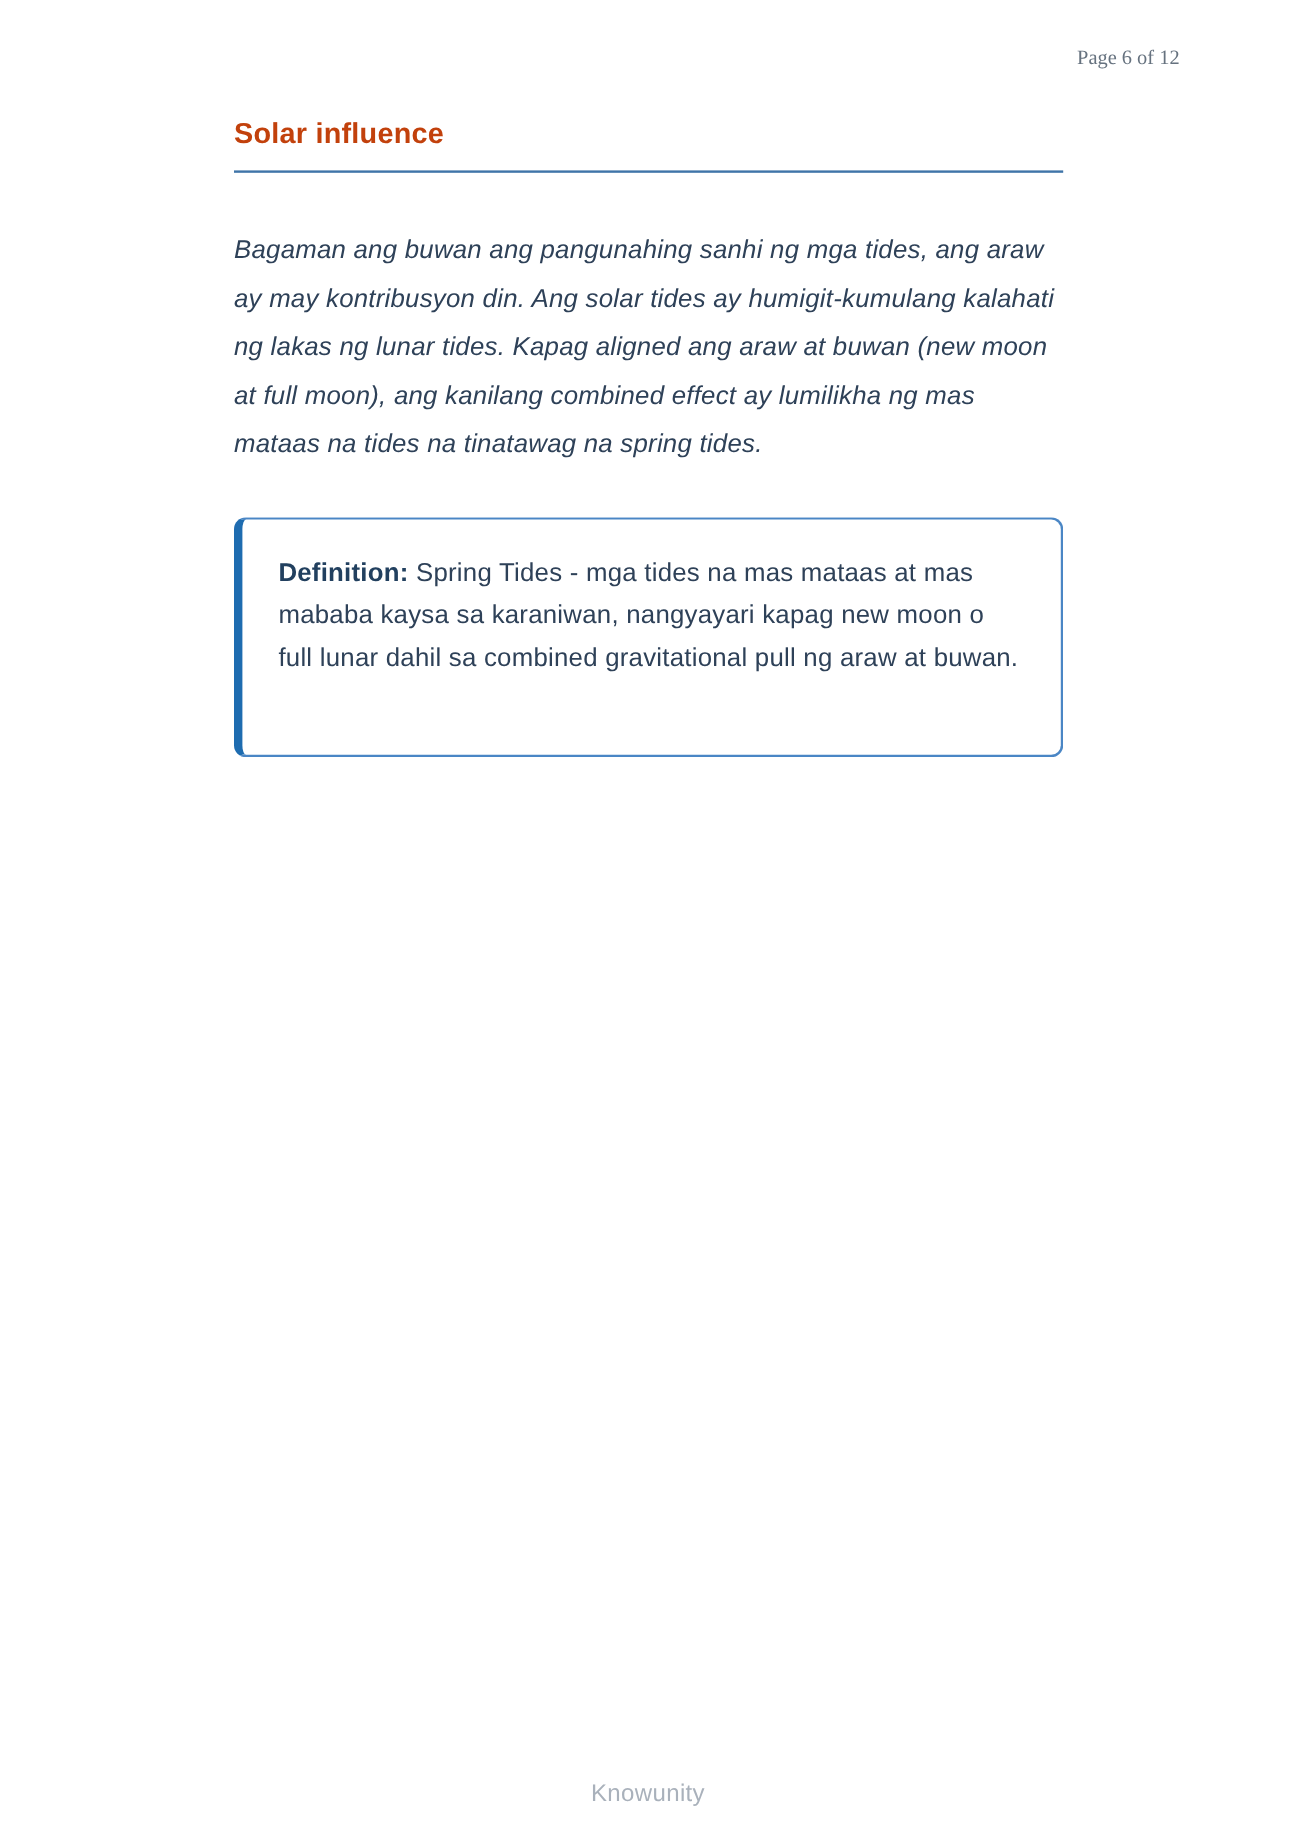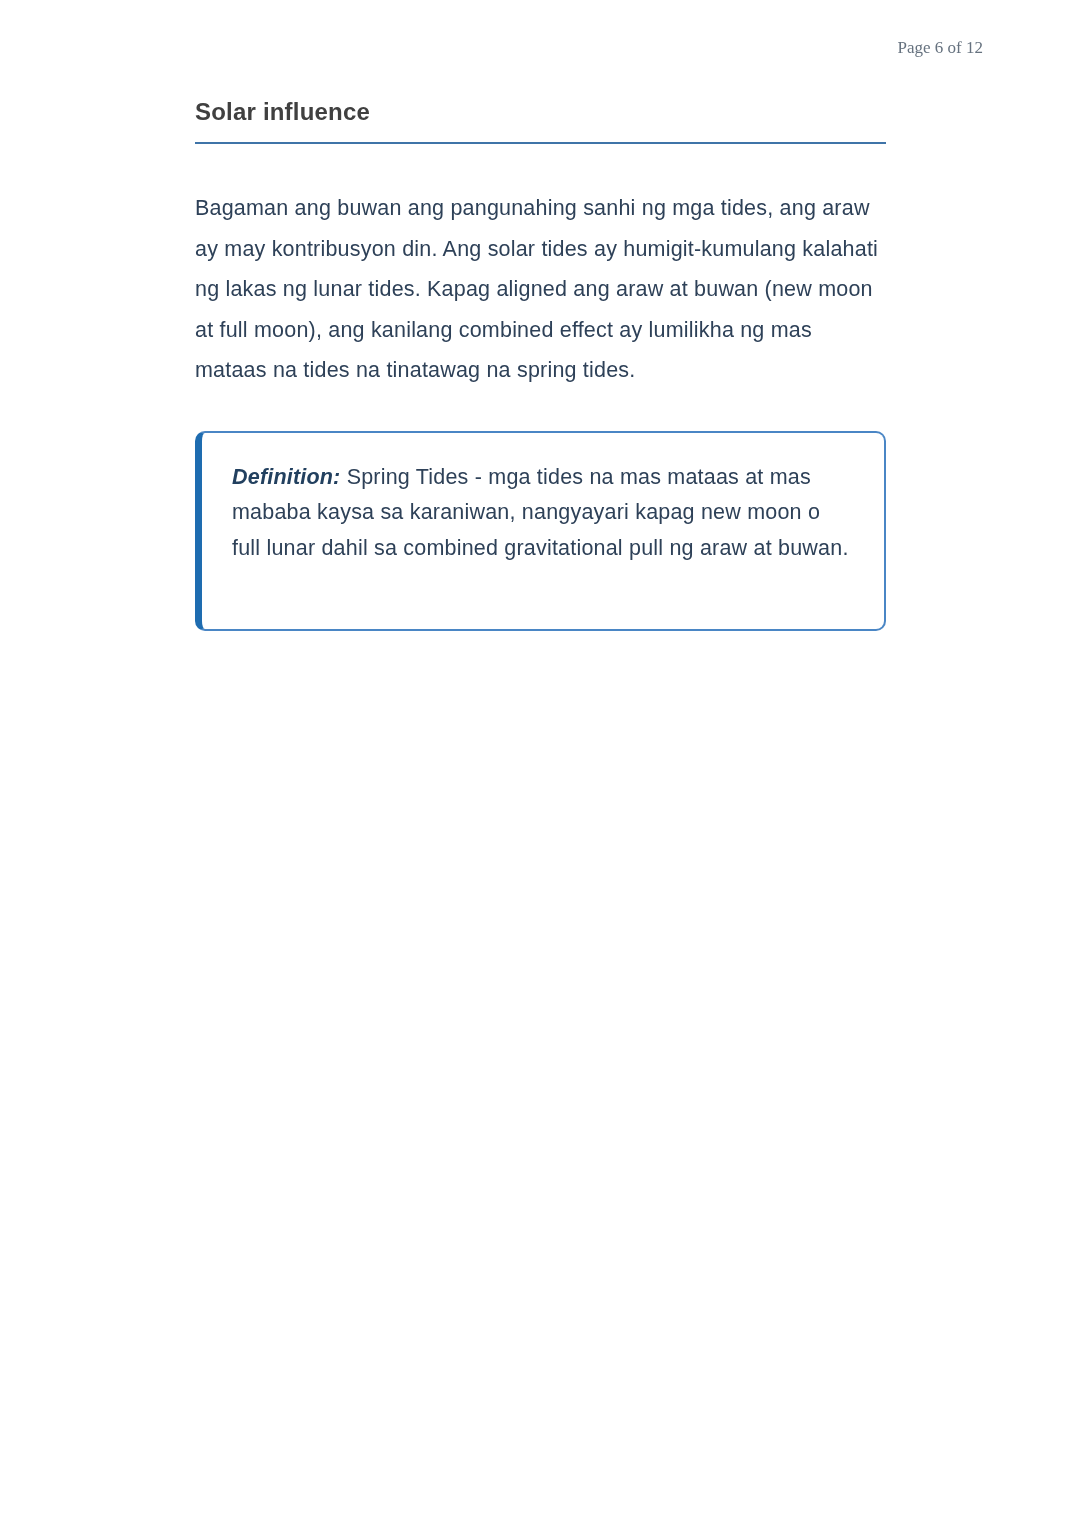--- a/index.html
+++ b/index.html
@@ -27,34 +27,35 @@
   }
   .content {
     position: absolute;
     left: 195px;
     top: 98px;
     width: 691px;
   }
   .heading {
     font-size: 24px;
     font-weight: 700;
-    color: #404040;
+    color: #c2410c;
     letter-spacing: 0.2px;
   }
   .heading-rule {
     border: none;
     border-top: 2px solid #3f74a8;
     margin-top: 16px;
   }
   .body-text {
     margin-top: 44px;
     font-size: 21.5px;
     line-height: 40.5px;
     letter-spacing: 0.2px;
     color: #2e4158;
+    font-style: italic;
   }
   .definition-box {
     margin-top: 40px;
     border: 2px solid #4a86c5;
     border-left: 7px solid #1e6cb0;
     border-radius: 10px;
     padding: 27px 32px 29px 30px;
     min-height: 200px;
   }
   .definition-box + .definition-box {
@@ -62,21 +63,20 @@
   }
   .definition-text {
     font-size: 21.5px;
     line-height: 35.5px;
     letter-spacing: 0.2px;
     color: #2e4158;
   }
   .def-label {
     font-weight: 700;
     color: #22405f;
-    font-style: italic;
   }
   .footer {
     position: absolute;
     bottom: 20px;
     left: 0;
     width: 100%;
     text-align: center;
     color: #a9b1bb;
     font-size: 20px;
     letter-spacing: 0.3px;
@@ -99,14 +99,15 @@
 
     <div class="definition-box">
       <p class="definition-text">
         <span class="def-label">Definition:</span><span> Spring Tides - mga tides na mas mataas at mas mababa kaysa sa karaniwan, nangyayari kapag new moon o full lunar dahil sa combined gravitational pull ng araw at buwan.</span>
       </p>
     </div>
 
 
   </div>
 
+  <div class="footer">Knowunity</div>
 
 </div>
 
 </body></html>

